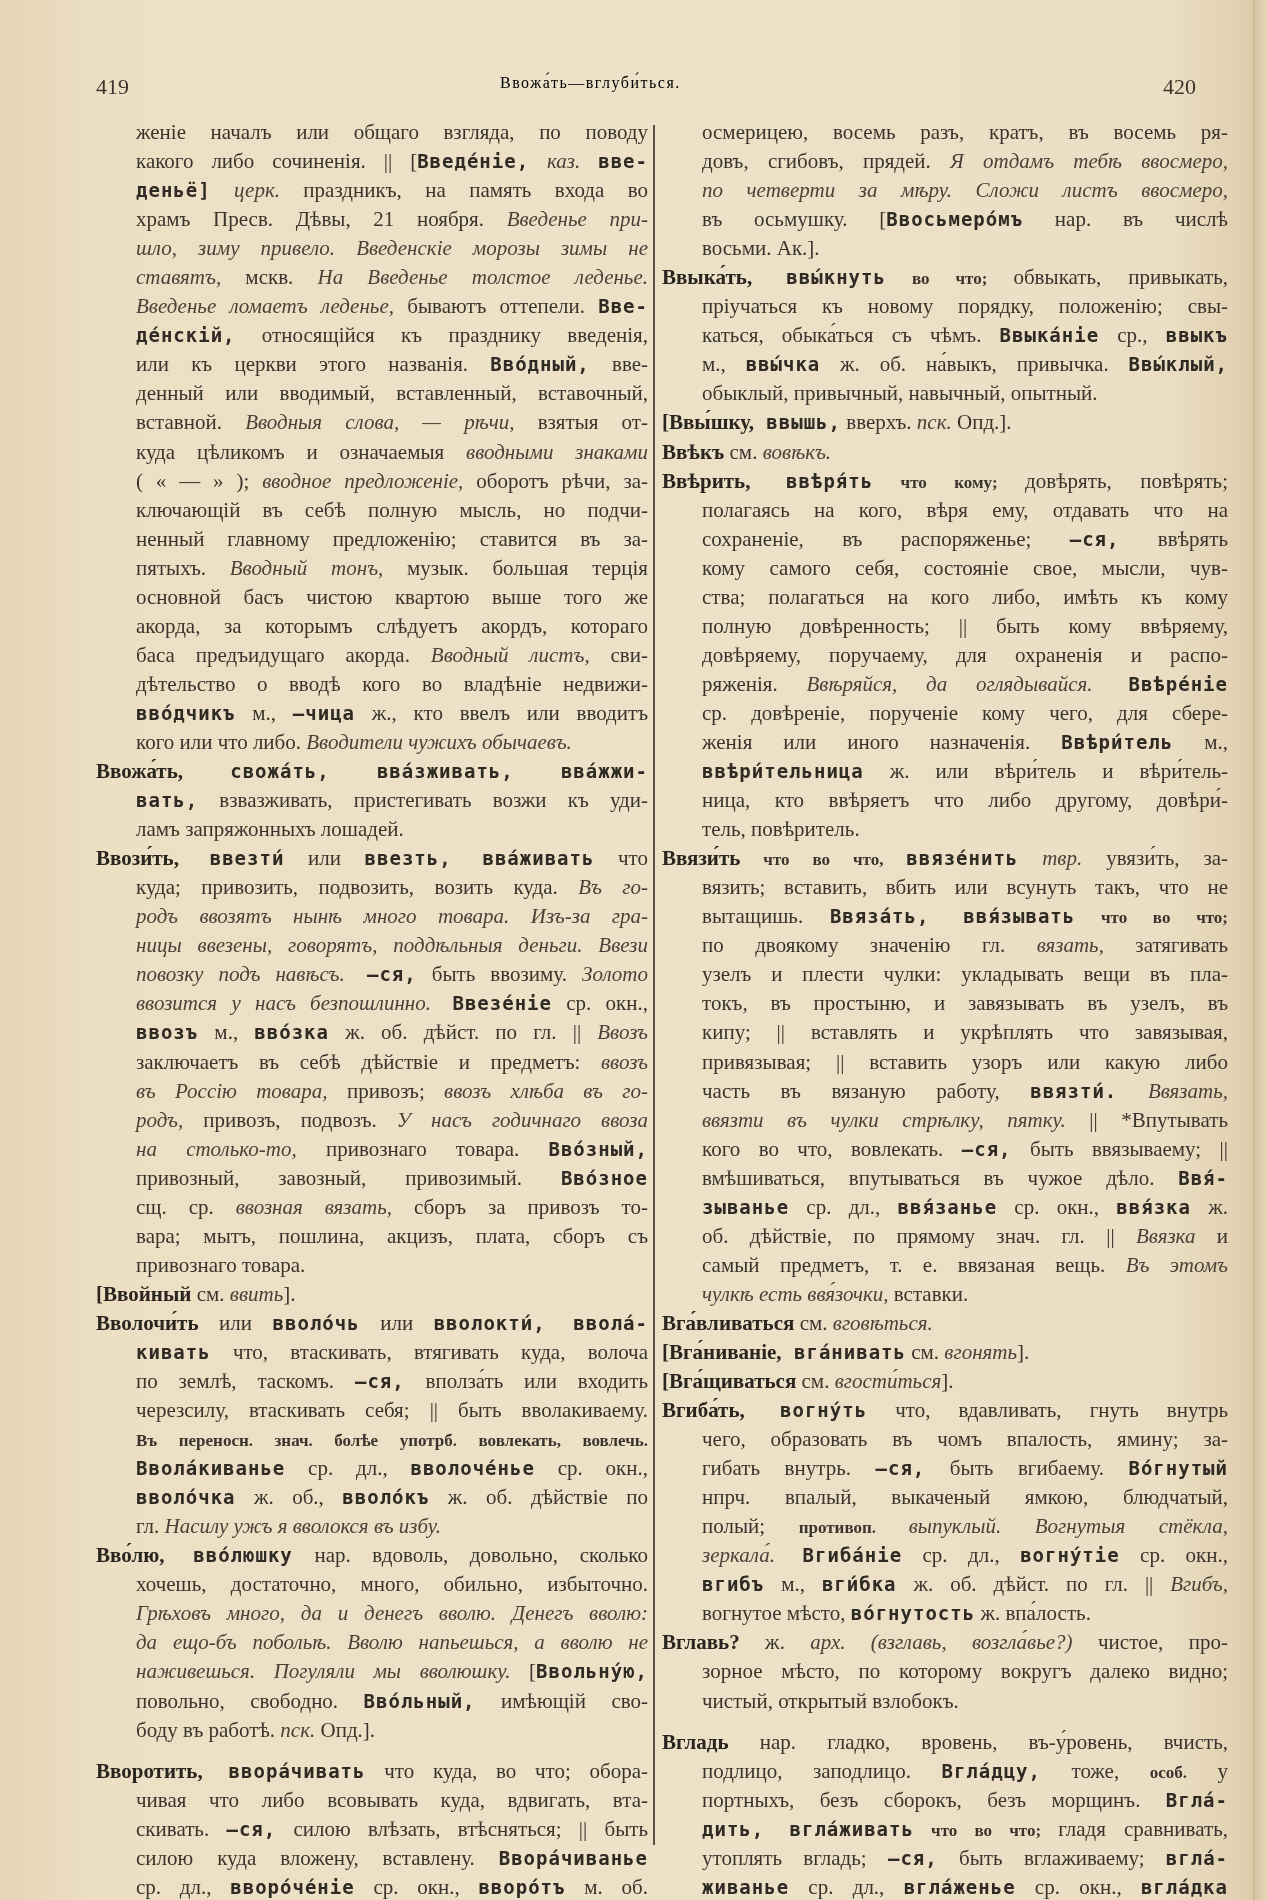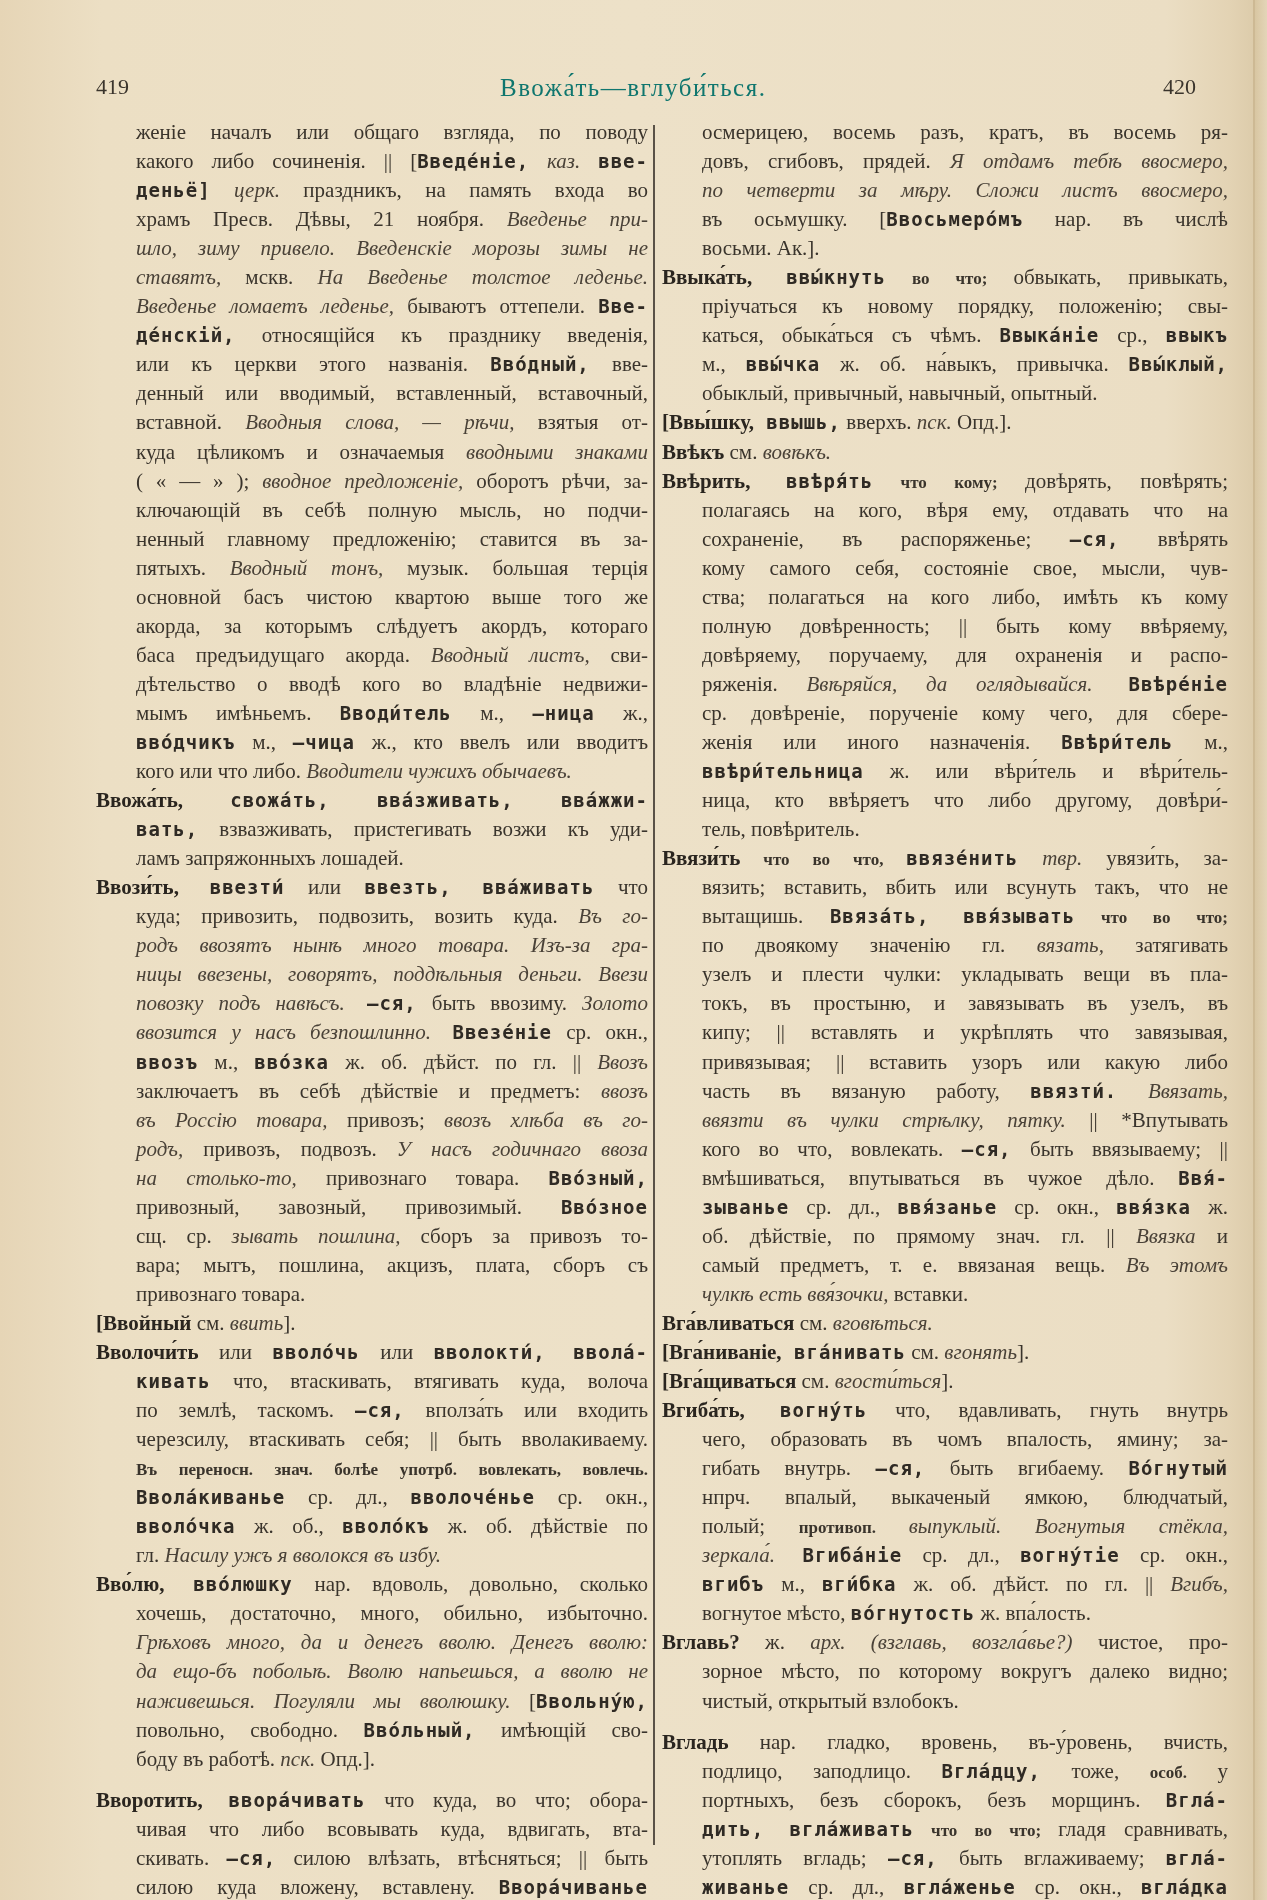--- a/index.html
+++ b/index.html
@@ -10,21 +10,21 @@
     color: #3a342c;
     font-family: "Liberation Serif", "DejaVu Serif", serif;
     position: relative;
   }
   .page-edge { position: absolute; top: 0; right: 12px; width: 2px; height: 1900px; background: #cdb994; }
   .page-edge2 { position: absolute; top: 0; right: 0; width: 12px; height: 1900px; background: linear-gradient(90deg,#d8c6a2,#e4d5b8); }
   .header { position: absolute; top: 74px; left: 0; width: 1008px; height: 30px; }
   .pnum { position: absolute; top: 0; font-size: 22px; color: #3a342c; letter-spacing: 0px; }
   .pnum.left { left: 96px; }
   .pnum.right { left: 1163px; }
-  .running-title { position: absolute; left: 500px; top: 0; font-size: 25px; letter-spacing: 1.5px; color: #0f766e; }
+  .running-title { position: absolute; left: 500px; top: 0; font-size: 16px; letter-spacing: 1.5px; color: #000000; }
   .col { position: absolute; top: 118px; }
   .col.left { left: 96px; width: 552px; }
   .col.right { left: 662px; width: 566px; }
   .divider { position: absolute; left: 653px; top: 125px; width: 2px; height: 1720px; background: #5a5247; }
   .line {
     height: 29.05px; line-height: 29px; font-size: 21px; white-space: nowrap;
     text-align: justify; text-align-last: justify; overflow: hidden;
   }
   .line.last { text-align-last: left; }
   .line.indent { padding-left: 40px; }
@@ -62,39 +62,38 @@
     <div class="line indent"><span class="n">вставной. </span><span class="i">Вводныя слова, — рѣчи,</span><span class="n"> взятыя от-</span></div>
     <div class="line indent"><span class="n">куда цѣликомъ и означаемыя </span><span class="i">вводными знаками</span></div>
     <div class="line indent"><span class="n">( « — » ); </span><span class="i">вводное предложеніе,</span><span class="n"> оборотъ рѣчи, за-</span></div>
     <div class="line indent"><span class="n">ключающій въ себѣ полную мысль, но подчи-</span></div>
     <div class="line indent"><span class="n">ненный главному предложенію; ставится въ за-</span></div>
     <div class="line indent"><span class="n">пятыхъ. </span><span class="i">Вводный тонъ,</span><span class="n"> музык. большая терція</span></div>
     <div class="line indent"><span class="n">основной басъ чистою квартою выше того же</span></div>
     <div class="line indent"><span class="n">акорда, за которымъ слѣдуетъ акордъ, котораго</span></div>
     <div class="line indent"><span class="n">баса предъидущаго акорда. </span><span class="i">Вводный листъ,</span><span class="n"> сви-</span></div>
     <div class="line indent"><span class="n">дѣтельство о вводѣ кого во владѣніе недвижи-</span></div>
-    <div class="line indent"><span class="n">мымъ имѣньемъ. </span><span class="b">Вводи́тель</span><span class="n"> м., </span><span class="b">—ница</span><span class="n"> ж.,</span></div>
     <div class="line indent"><span class="b">вво́дчикъ</span><span class="n"> м., </span><span class="b">—чица</span><span class="n"> ж., кто ввелъ или вводитъ</span></div>
     <div class="line indent last"><span class="n">кого или что либо. </span><span class="i">Вводители чужихъ обычаевъ.</span></div>
     <div class="line head"><span class="hw">Ввожа́ть,</span><span class="b"> свожа́ть, вва́зживать, вва́жжи-</span></div>
     <div class="line indent"><span class="b">вать,</span><span class="n"> взвазживать, пристегивать возжи къ уди-</span></div>
     <div class="line indent last"><span class="n">ламъ запряжонныхъ лошадей.</span></div>
     <div class="line head"><span class="hw">Ввози́ть,</span><span class="b"> ввезти́</span><span class="n"> или </span><span class="b">ввезть, вва́живать</span><span class="n"> что</span></div>
     <div class="line indent"><span class="n">куда; привозить, подвозить, возить куда. </span><span class="i">Въ го-</span></div>
     <div class="line indent"><span class="i">родъ ввозятъ нынѣ много товара. Изъ-за гра-</span></div>
     <div class="line indent"><span class="i">ницы ввезены, говорятъ, поддѣльныя деньги. Ввези</span></div>
     <div class="line indent"><span class="i">повозку подъ навѣсъ.</span><span class="b"> —ся,</span><span class="n"> быть ввозиму. </span><span class="i">Золото</span></div>
     <div class="line indent"><span class="i">ввозится у насъ безпошлинно.</span><span class="b"> Ввезе́ніе</span><span class="n"> ср. окн.,</span></div>
     <div class="line indent"><span class="b">ввозъ</span><span class="n"> м., </span><span class="b">вво́зка</span><span class="n"> ж. об. дѣйст. по гл. || </span><span class="i">Ввозъ</span></div>
     <div class="line indent"><span class="n">заключаетъ въ себѣ дѣйствіе и предметъ: </span><span class="i">ввозъ</span></div>
     <div class="line indent"><span class="i">въ Россію товара,</span><span class="n"> привозъ; </span><span class="i">ввозъ хлѣба въ го-</span></div>
     <div class="line indent"><span class="i">родъ,</span><span class="n"> привозъ, подвозъ. </span><span class="i">У насъ годичнаго ввоза</span></div>
     <div class="line indent"><span class="i">на столько-то,</span><span class="n"> привознаго товара. </span><span class="b">Вво́зный,</span></div>
     <div class="line indent"><span class="n">привозный, завозный, привозимый. </span><span class="b">Вво́зное</span></div>
-    <div class="line indent"><span class="n">сщ. ср. </span><span class="i">зывать пошлина,</span><span class="n"> сборъ за привозъ то-</span></div>
+    <div class="line indent"><span class="n">сщ. ср. </span><span class="i">ввозная вязать,</span><span class="n"> сборъ за привозъ то-</span></div>
     <div class="line indent"><span class="n">вара; мытъ, пошлина, акцизъ, плата, сборъ съ</span></div>
     <div class="line indent last"><span class="n">привознаго товара.</span></div>
     <div class="line head last"><span class="hw">[Ввойный</span><span class="n"> см. </span><span class="i">ввить</span><span class="n">].</span></div>
     <div class="line head"><span class="hw">Вволочи́ть</span><span class="n"> или </span><span class="b">вволо́чь</span><span class="n"> или </span><span class="b">вволокти́, ввола́-</span></div>
     <div class="line indent"><span class="b">кивать</span><span class="n"> что, втаскивать, втягивать куда, волоча</span></div>
     <div class="line indent"><span class="n">по землѣ, таскомъ. </span><span class="b">—ся,</span><span class="n"> вполза́ть или входить</span></div>
     <div class="line indent"><span class="n">черезсилу, втаскивать себя; || быть вволакиваему.</span></div>
     <div class="line indent"><span class="n s">Въ переносн. знач. болѣе употрб. вовлекать, вовлечь.</span></div>
     <div class="line indent"><span class="b">Ввола́киванье</span><span class="n"> ср. дл., </span><span class="b">вволоче́нье</span><span class="n"> ср. окн.,</span></div>
     <div class="line indent"><span class="b">вволо́чка</span><span class="n"> ж. об., </span><span class="b">вволо́къ</span><span class="n"> ж. об. дѣйствіе по</span></div>

